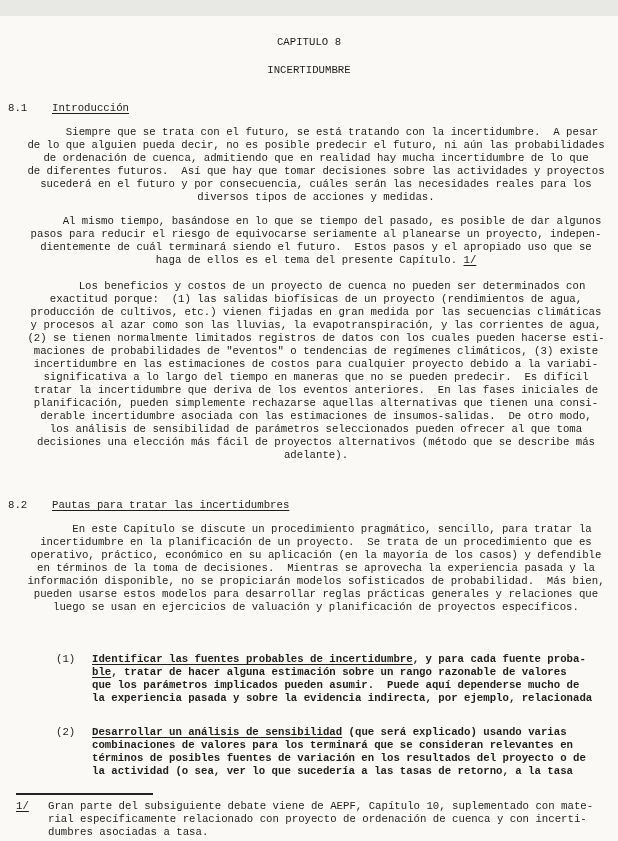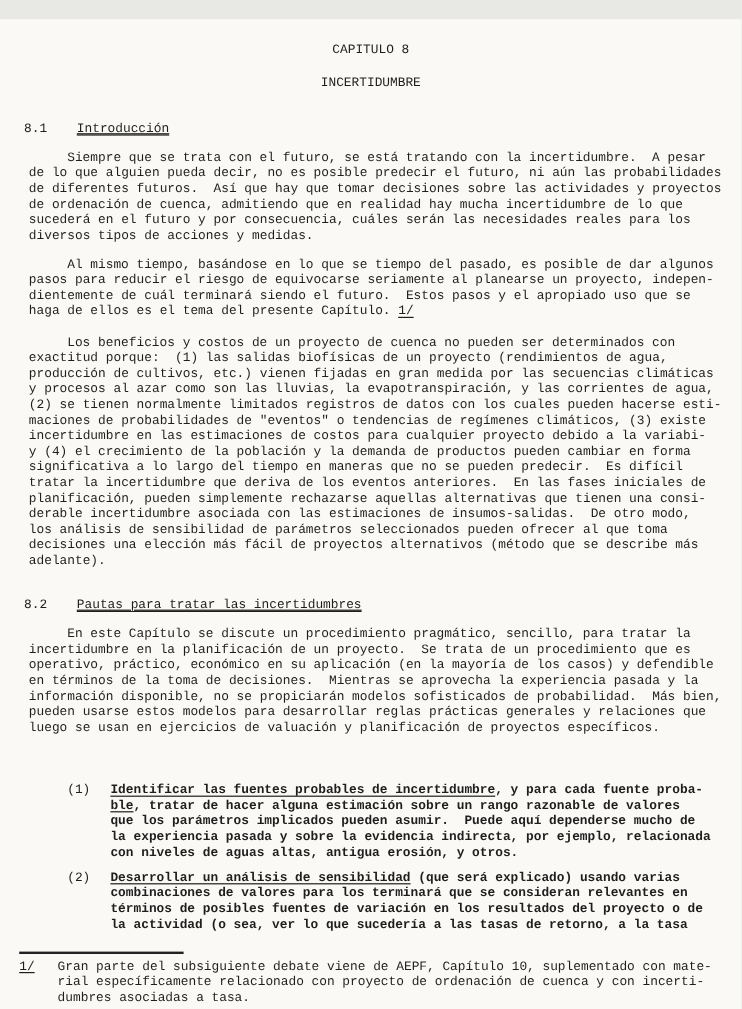--- a/index.html
+++ b/index.html
@@ -11,24 +11,24 @@
     background: #faf9f5;
     color: #1e1e1e;
     font-family: "Liberation Mono", "DejaVu Sans Mono", monospace;
     font-size: 10.7px;
     line-height: 13px;
     overflow: hidden;
   }
   .centered { position: absolute; left: 0; width: 100%; text-align: center; }
   .chapter-label { top: 20px; }
   .chapter-title { top: 48px; }
-  .sec-heading { position: absolute; left: 20px; right: 24px; text-decoration: underline; }
+  .sec-heading { position: absolute; left: 8px; right: 24px; }
   .sec-heading .sec-num { display: inline-block; width: 44px; }
   .sec-title { text-decoration: underline; text-underline-offset: 2px; }
-  .para { position: absolute; left: 24px; right: 10px; }
+  .para { position: absolute; left: 24px; right: 10px; text-align: center; }
   .para .ln:first-child { text-indent: 32px; }
   .ln { white-space: pre; }
   .u { text-decoration: underline; text-underline-offset: 2px; }
   .item { position: absolute; left: 56px; right: 10px; }
   .item-marker { position: absolute; left: 0; top: 0; }
   .item-lines { margin-left: 36px; font-weight: bold; }
   .fn-rule { position: absolute; left: 16px; top: 777px; width: 137px; height: 2px; background: #222; }
   .footnote { position: absolute; left: 16px; right: 10px; top: 784px; }
   .fn-marker { position: absolute; left: 0; top: 0; text-decoration: underline; text-underline-offset: 2px; }
   .fn-lines { margin-left: 32px; }
@@ -41,42 +41,41 @@
   <div class="centered chapter-label">CAPITULO 8</div>
   <div class="centered chapter-title">INCERTIDUMBRE</div>
 
   <div class="sec-heading" style="top:86px">
     <span class="sec-num">8.1</span><span class="sec-title">Introducción</span>
   </div>
 
   <div class="para" style="top:110px">
       <div class="ln">Siempre que se trata con el futuro, se está tratando con la incertidumbre.  A pesar</div>
       <div class="ln">de lo que alguien pueda decir, no es posible predecir el futuro, ni aún las probabilidades</div>
+      <div class="ln">de ordenación de cuenca, admitiendo que en realidad hay mucha incertidumbre de lo que</div>
       <div class="ln">de diferentes futuros.  Así que hay que tomar decisiones sobre las actividades y proyectos</div>
-      <div class="ln">de ordenación de cuenca, admitiendo que en realidad hay mucha incertidumbre de lo que</div>
       <div class="ln">sucederá en el futuro y por consecuencia, cuáles serán las necesidades reales para los</div>
       <div class="ln">diversos tipos de acciones y medidas.</div>
     </div>
 
   <div class="para" style="top:199px">
       <div class="ln">Al mismo tiempo, basándose en lo que se tiempo del pasado, es posible de dar algunos</div>
       <div class="ln">pasos para reducir el riesgo de equivocarse seriamente al planearse un proyecto, indepen-</div>
       <div class="ln">dientemente de cuál terminará siendo el futuro.  Estos pasos y el apropiado uso que se</div>
       <div class="ln"><span>haga de ellos es el tema del presente Capítulo. </span><span class="u">1/</span></div>
     </div>
 
   <div class="para" style="top:264px">
       <div class="ln">Los beneficios y costos de un proyecto de cuenca no pueden ser determinados con</div>
       <div class="ln">exactitud porque:  (1) las salidas biofísicas de un proyecto (rendimientos de agua,</div>
       <div class="ln">producción de cultivos, etc.) vienen fijadas en gran medida por las secuencias climáticas</div>
       <div class="ln">y procesos al azar como son las lluvias, la evapotranspiración, y las corrientes de agua,</div>
       <div class="ln">(2) se tienen normalmente limitados registros de datos con los cuales pueden hacerse esti-</div>
       <div class="ln">maciones de probabilidades de "eventos" o tendencias de regímenes climáticos, (3) existe</div>
       <div class="ln">incertidumbre en las estimaciones de costos para cualquier proyecto debido a la variabi-</div>
-      <div class="ln">y (4) el crecimiento de la población y la demanda de productos pueden cambiar en forma</div>
       <div class="ln">significativa a lo largo del tiempo en maneras que no se pueden predecir.  Es difícil</div>
       <div class="ln">tratar la incertidumbre que deriva de los eventos anteriores.  En las fases iniciales de</div>
       <div class="ln">planificación, pueden simplemente rechazarse aquellas alternativas que tienen una consi-</div>
       <div class="ln">derable incertidumbre asociada con las estimaciones de insumos-salidas.  De otro modo,</div>
       <div class="ln">los análisis de sensibilidad de parámetros seleccionados pueden ofrecer al que toma</div>
       <div class="ln">decisiones una elección más fácil de proyectos alternativos (método que se describe más</div>
       <div class="ln">adelante).</div>
     </div>
 
   <div class="sec-heading" style="top:483px">
@@ -94,21 +93,20 @@
     </div>
 
 
   <div class="item" style="top:637px">
     <span class="item-marker">(1)</span>
     <div class="item-lines">
         <div class="ln"><span class="u">Identificar las fuentes probables de incertidumbre</span><span>, y para cada fuente proba-</span></div>
         <div class="ln"><span class="u">ble</span><span>, tratar de hacer alguna estimación sobre un rango razonable de valores</span></div>
         <div class="ln">que los parámetros implicados pueden asumir.  Puede aquí dependerse mucho de</div>
         <div class="ln">la experiencia pasada y sobre la evidencia indirecta, por ejemplo, relacionada</div>
-        <div class="ln">con niveles de aguas altas, antigua erosión, y otros.</div>
       </div>
   </div>
 
   <div class="item" style="top:710px">
     <span class="item-marker">(2)</span>
     <div class="item-lines">
         <div class="ln"><span class="u">Desarrollar un análisis de sensibilidad</span><span> (que será explicado) usando varias</span></div>
         <div class="ln">combinaciones de valores para los terminará que se consideran relevantes en</div>
         <div class="ln">términos de posibles fuentes de variación en los resultados del proyecto o de</div>
         <div class="ln">la actividad (o sea, ver lo que sucedería a las tasas de retorno, a la tasa</div>

